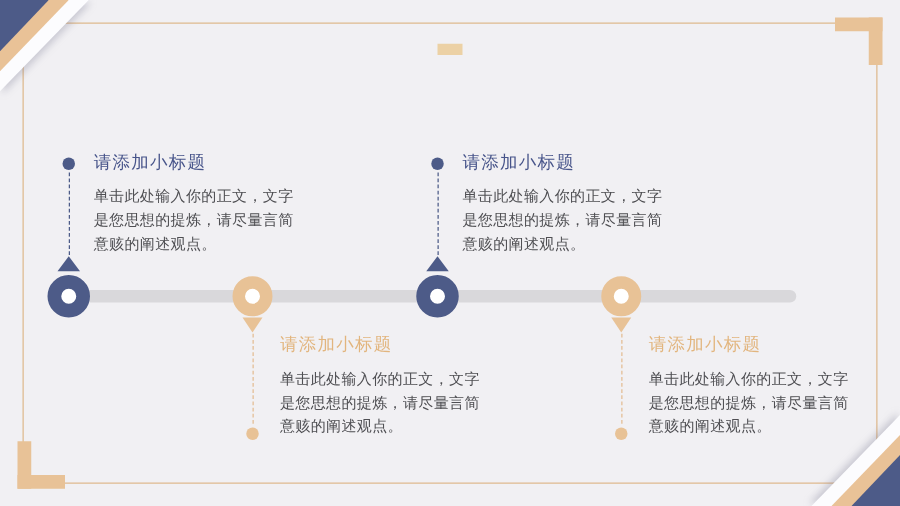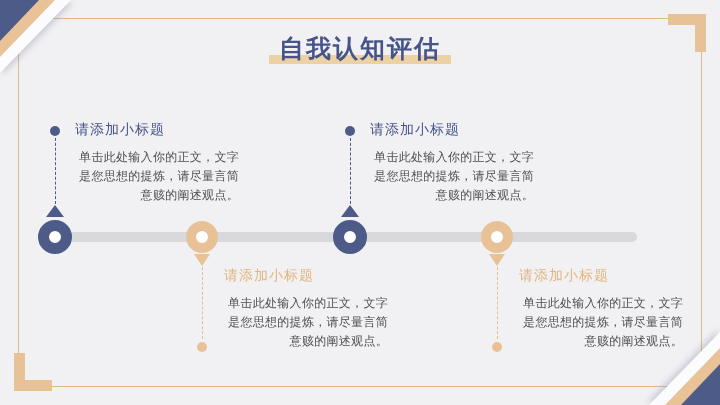--- a/index.html
+++ b/index.html
@@ -91,21 +91,21 @@
 
   
   .text-block{position:absolute;width:172px;}
   .text-top{left:20px;top:121px;}
   .text-bottom{left:22px;top:267px;}
   .m-title{font-size:14px;font-weight:normal;letter-spacing:1px;}
   .m-title.blue-t{color:#47548a;}
   .m-title.tan-t{color:#e2b57e;}
   .m-body{
     margin-top:9px;width:164px;font-size:12px;line-height:19px;
-    color:#4e4e52;letter-spacing:0.3px;text-align:right;
+    color:#4e4e52;letter-spacing:0.3px;
   }
 </style>
 </head>
 <body>
 
 <div class="slide">
 
   <div class="border-frame"></div>
 
   <div class="bracket br-tr-h"></div>
@@ -120,21 +120,20 @@
   </div>
   <div class="diag-wrap diag-br">
     <div class="diag-layer br-white"></div>
     <div class="diag-layer br-tan"></div>
     <div class="diag-layer br-blue"></div>
   </div>
 
   <div class="title-wrap">
     <span class="title-inner">
       <span class="title-underline"></span>
-      <span class="title-text">自我认知评估</span>
     </span>
   </div>
 
   <div class="timeline-bar"></div>
 
   <div class="milestone m1">
     <span class="dot-top"></span>
     <span class="dash-top"></span>
     <span class="tri-up"></span>
     <span class="donut donut-blue"></span>

